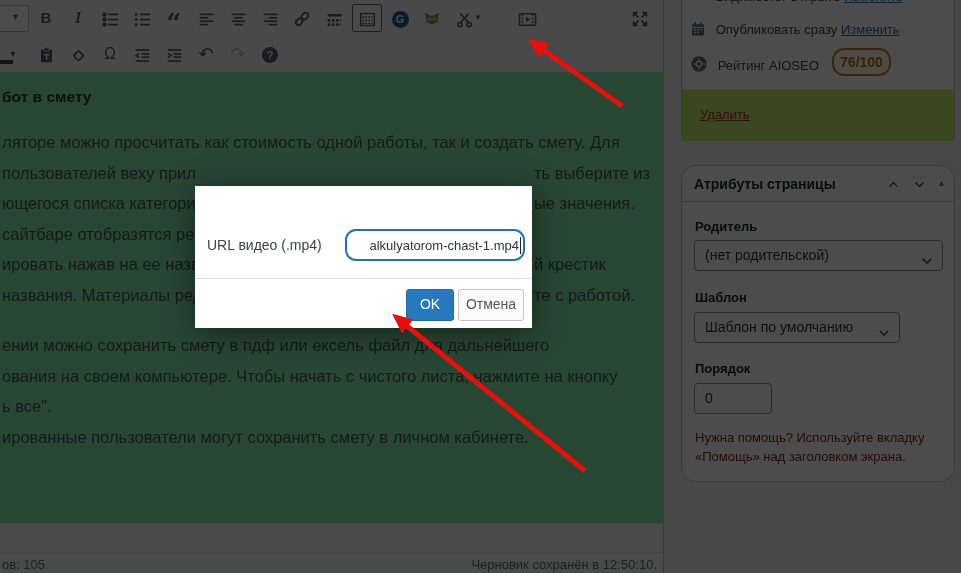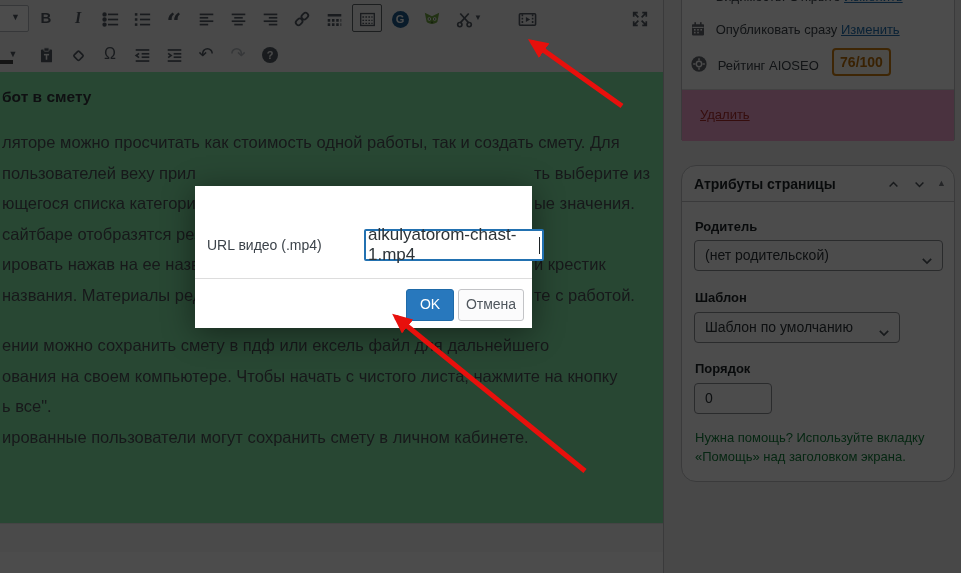--- a/index.html
+++ b/index.html
@@ -42,44 +42,44 @@
   .wordcount{position:absolute;left:2px;top:4px;}
   .draftsaved{position:absolute;right:6px;top:4px;}
 
   
   .panel{position:absolute;background:#fff;border:1px solid #c3c4c7;box-sizing:border-box;}
   .publish-panel{left:681px;top:-58px;width:274px;height:198px;}
   .pub-row{position:absolute;left:8px;font-size:13px;color:#3c434a;white-space:nowrap;}
   .pub-row .dashicon{display:inline-block;vertical-align:-3px;margin-right:6px;}
   a.wp-link{color:#2271b1;text-decoration:underline;cursor:pointer;}
   a.del-link{color:#b32d2e;text-decoration:underline;cursor:pointer;font-size:13px;}
-  .aio-badge{position:absolute;left:142px;top:-7px;width:55px;height:24px;border:2px solid #cf8111;border-radius:4px;color:#bf7108;font-weight:bold;font-size:14px;line-height:24px;text-align:center;background:#fffbf2;}
-  .pub-footer{position:absolute;left:0;top:146px;width:100%;height:52px;background:#f9a8d4;border-top:1px solid #dcdcde;box-sizing:border-box;}
+  .aio-badge{position:absolute;left:142px;top:-7px;width:55px;height:24px;border:2px solid #cf8111;border-radius:12px;color:#bf7108;font-weight:bold;font-size:14px;line-height:24px;text-align:center;background:#fffbf2;}
+  .pub-footer{position:absolute;left:0;top:146px;width:100%;height:52px;background:#bef264;border-top:1px solid #dcdcde;box-sizing:border-box;}
   .publish-btn{position:absolute;right:8px;top:10px;width:106px;height:32px;background:#2271b1;border:1px solid #135e96;border-radius:3px;color:#fff;font-size:13px;text-align:center;line-height:30px;cursor:pointer;}
 
   .attr-panel{left:681px;top:165px;width:274px;height:317px;border-radius:15px;}
   .attr-head{position:absolute;left:0;top:0;width:100%;height:36px;border-bottom:1px solid #c3c4c7;box-sizing:border-box;}
   .attr-title{position:absolute;left:12px;top:10px;font-size:14px;font-weight:bold;color:#1d2327;}
   .head-ctrl{position:absolute;top:11px;color:#787c82;cursor:pointer;}
   .attr-label{position:absolute;left:13px;font-size:13px;font-weight:bold;color:#1d2327;}
   .wp-select{position:absolute;left:12px;height:31px;background:#fff;border:1px solid #8c8f94;border-radius:4px;font-size:14px;color:#2c3338;line-height:29px;padding-left:10px;box-sizing:border-box;cursor:pointer;}
   .wp-select .sel-chev{position:absolute;right:8px;top:8px;}
   .order-input{position:absolute;left:12px;width:78px;height:31px;background:#fff;border:1px solid #8c8f94;border-radius:4px;font-size:14px;color:#2c3338;line-height:29px;padding-left:10px;box-sizing:border-box;}
-  .help-text{position:absolute;left:13px;width:248px;font-size:13px;line-height:19px;color:#15803d;}
+  .help-text{position:absolute;left:13px;width:248px;font-size:13px;line-height:19px;color:#7f1d1d;}
 
   
   .dim{position:absolute;left:0;top:0;width:961px;height:573px;background:rgba(0,0,0,0.70);z-index:10;}
 
   
   .modal{position:absolute;left:195px;top:186px;width:337px;height:142px;background:#fff;z-index:20;box-shadow:0 5px 30px rgba(0,0,0,.45);}
   .modal-head{position:absolute;left:0;top:0;width:100%;height:33px;border-bottom:1px solid #ddd;box-sizing:border-box;}
   .modal-title{position:absolute;left:16px;top:7px;font-size:16px;font-weight:bold;color:#23282d;}
   .modal-close{position:absolute;right:12px;top:4px;font-size:20px;font-weight:bold;color:#50575e;cursor:pointer;}
   .modal-label{position:absolute;left:12px;top:51px;font-size:14px;color:#3c434a;}
-  .url-input{position:absolute;left:150px;top:43px;width:172px;height:28px;background:#fff;border:2px solid #2271b1;border-radius:2px;font-size:17px;color:#2c3338;display:flex;align-items:center;justify-content:flex-end;padding:0 2px;box-sizing:content-box;margin-left:19px;}
+  .url-input{position:absolute;left:150px;top:43px;width:172px;height:28px;background:#fff;border:2px solid #2271b1;border-radius:11px;font-size:13px;color:#2c3338;display:flex;align-items:center;justify-content:flex-end;padding:0 2px;box-sizing:content-box;}
   .caret-bar{display:inline-block;width:1px;height:17px;background:#1d2327;margin-left:1px;}
   .modal-footer{position:absolute;left:0;top:92px;width:100%;height:50px;border-top:1px solid #ddd;box-sizing:border-box;}
   .ok-btn{position:absolute;left:211px;top:10px;width:46px;height:30px;background:#2878bd;border:1px solid #1f6aa8;border-radius:3px;color:#fff;font-size:14px;text-align:center;line-height:28px;cursor:pointer;}
   .cancel-btn{position:absolute;left:263px;top:10px;width:64px;height:30px;background:#fbfbfc;border:1px solid #c3c4c7;border-radius:3px;color:#50575e;font-size:14px;text-align:center;line-height:28px;cursor:pointer;}
 
   .arrows{position:absolute;left:0;top:0;z-index:30;pointer-events:none;}
 </style>
 </head>
 <body>
 
@@ -317,20 +317,24 @@
   </div>
 
   <div class="tline">
     <span class="lfrag">ированные пользователи могут сохранить смету в личном кабинете.</span>
 
   </div>
 </div>
   </div>
 
   <div class="mce-statusbar"></div>
+  <div class="post-info">
+    <span class="wordcount">ов: 105</span>
+    <span class="draftsaved">Черновик сохранён в 12:50:10.</span>
+  </div>
 </div>
 
 <div class="panel publish-panel">
   <div class="pub-row" style="top:45px;">
     <span class="dashicon">
       <svg width="16" height="16" viewBox="0 0 20 20">
           <g stroke="#646970" stroke-width="1.8" fill="none">
             <path d="M2 10 C5 5 15 5 18 10 C15 15 5 15 2 10 Z"></path>
             <circle cx="10" cy="10" r="2.4" fill="#646970"></circle>
           </g>

